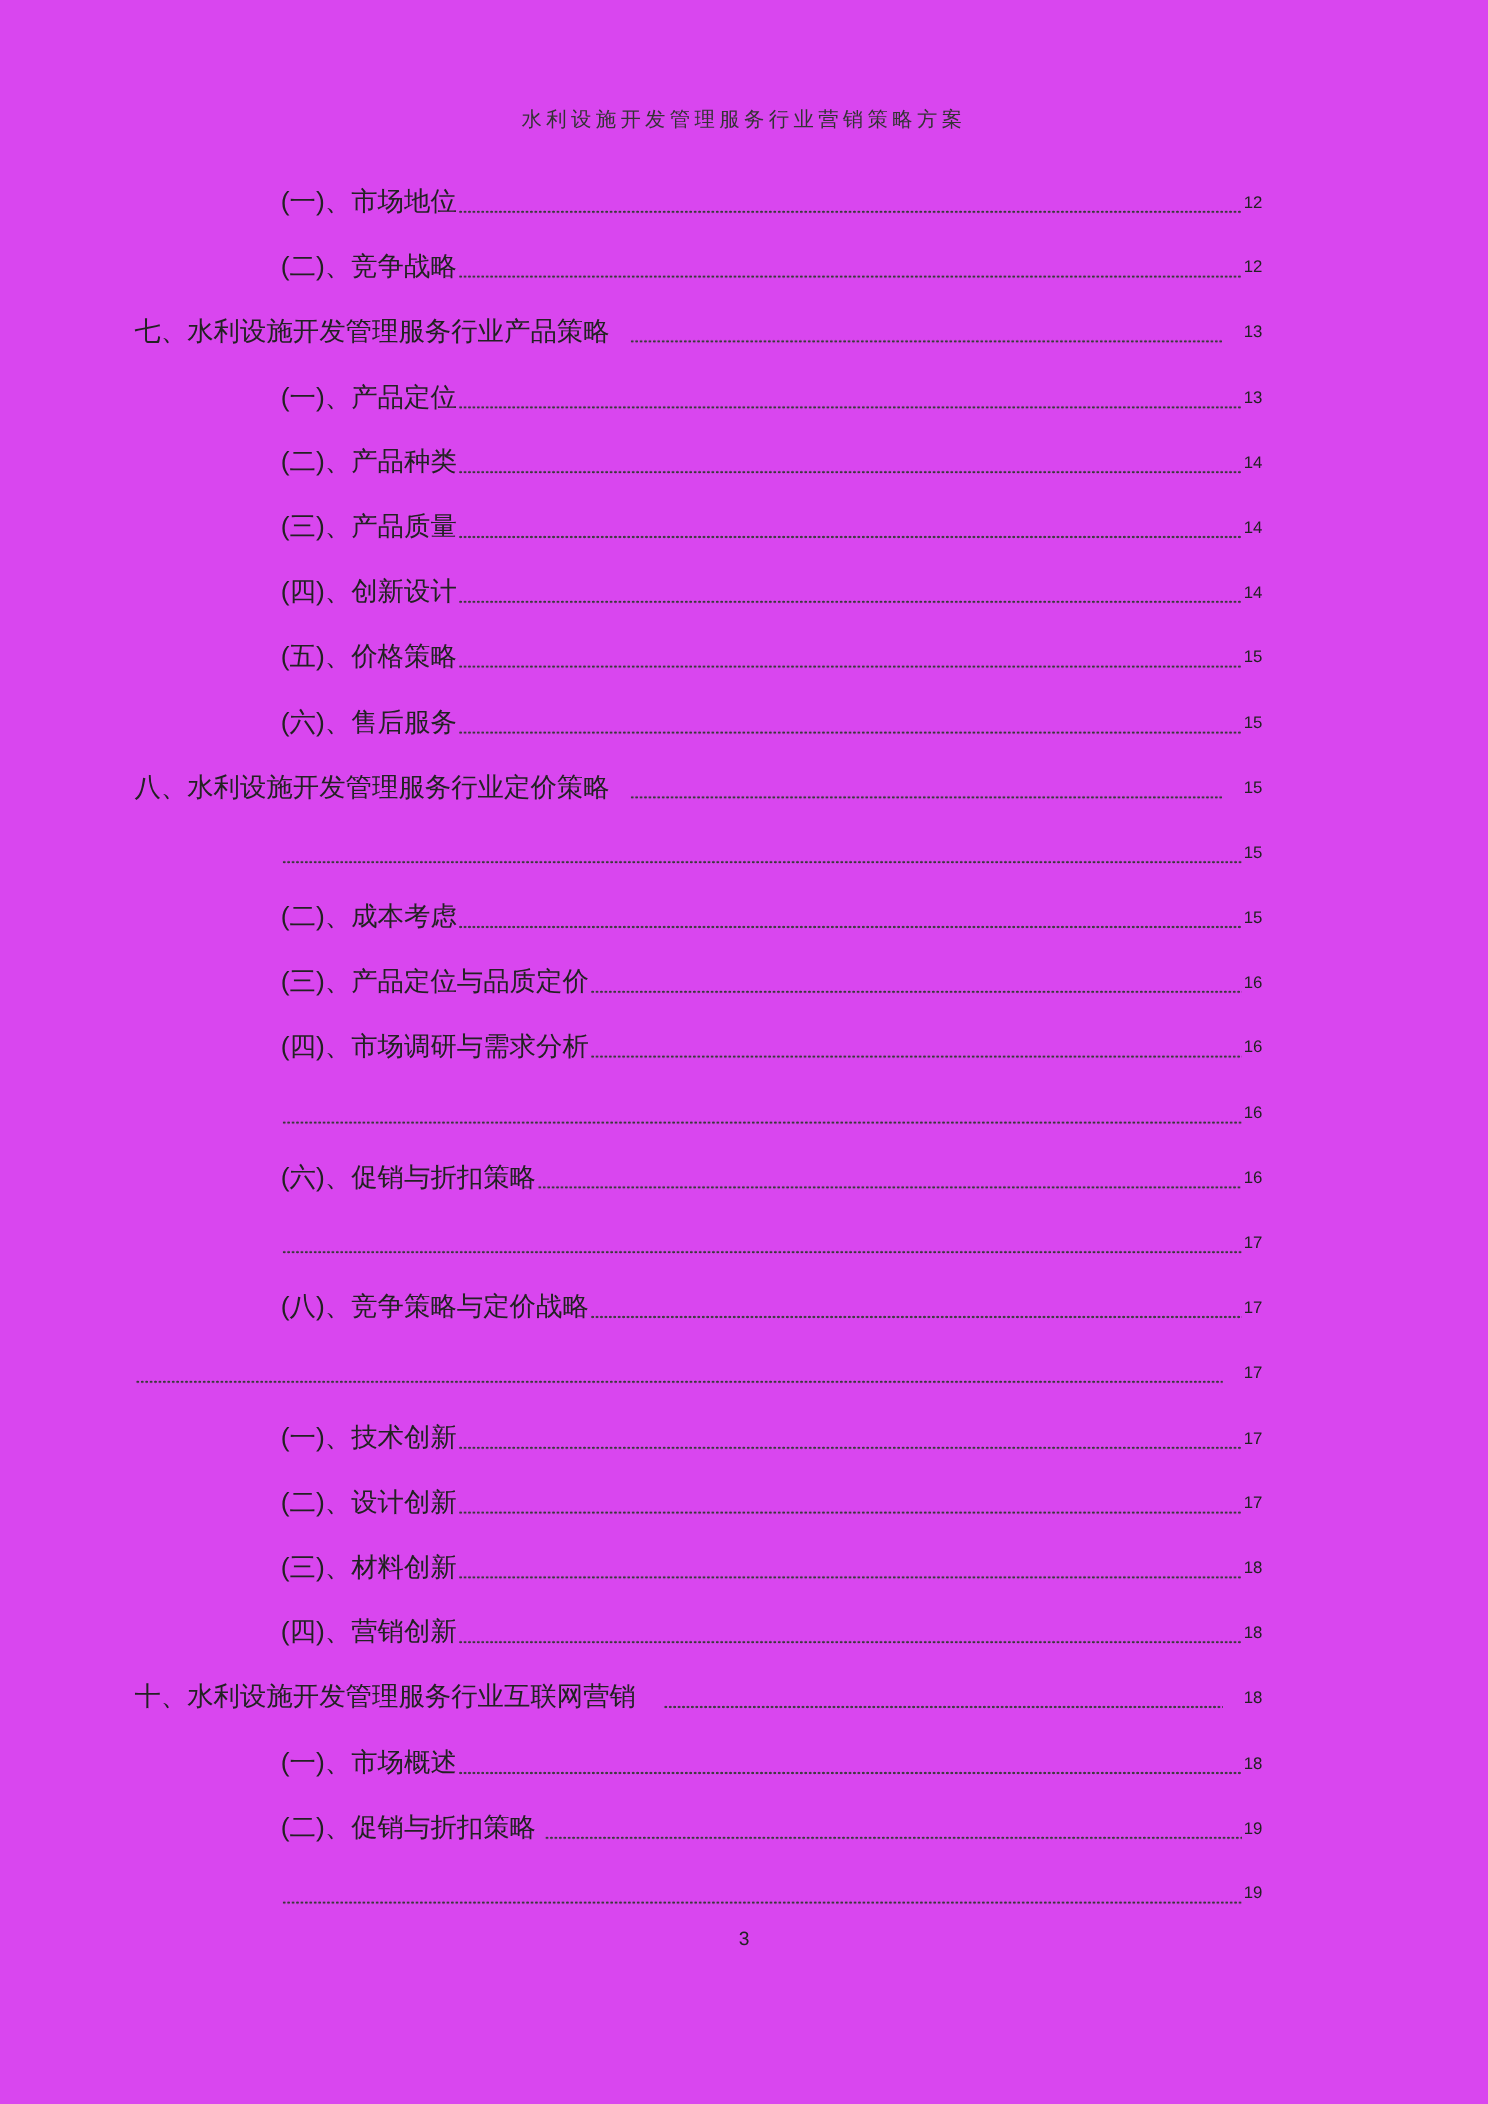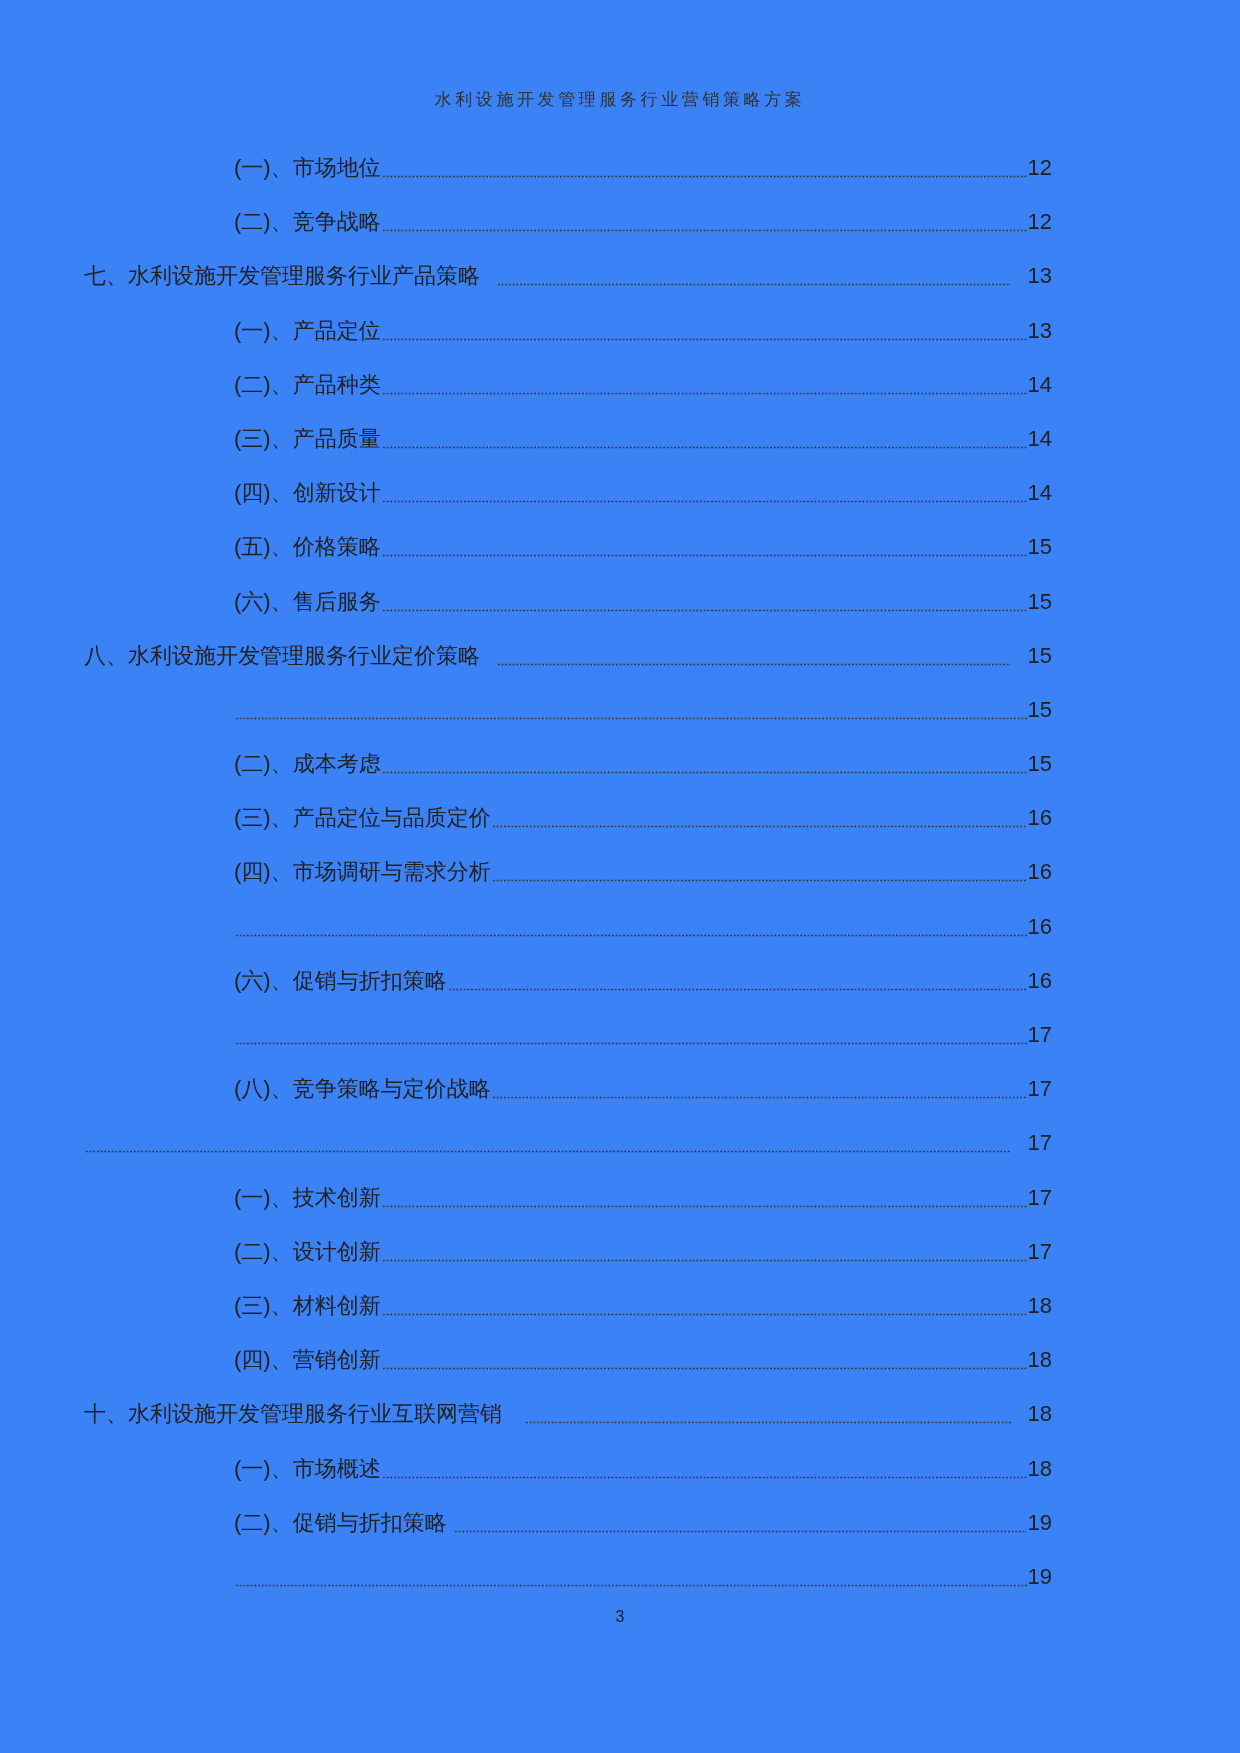--- a/index.html
+++ b/index.html
@@ -1,20 +1,20 @@
 <!DOCTYPE html>
 <html><head>
   <meta charset="utf-8">
   <style>
     html, body { margin: 0; padding: 0; background: #ffffff; }
     .page {
       position: relative;
       width: 1240px;
       height: 1753px;
-      background: #3b82f6;
+      background: #d946ef;
       overflow: hidden;
       font-family: "Liberation Sans", "DejaVu Sans", sans-serif;
       color: #222222;
     }
     .header-title {
       position: absolute;
       top: 88px;
       left: 0;
       width: 1240px;
       text-align: center;
@@ -30,38 +30,38 @@
       width: 1052px;
     }
     .toc-row {
       display: flex;
       align-items: center;
       height: 54.2px;
       line-height: 54.2px;
       box-sizing: border-box;
       cursor: pointer;
     }
-    .toc-row.l1 { padding-left: 84px; gap: 16px; }
+    .toc-row.l1 { padding-left: 112px; gap: 16px; }
     .toc-row.l2 { padding-left: 234px; }
     .toc-label {
       white-space: pre;
       font-size: 22px;
       color: #222222;
     }
     .toc-leader {
       flex: 1 1 auto;
       align-self: stretch;
       margin: 0 1px 0 1px;
       background-image: radial-gradient(circle, #3a3a3a 0.85px, rgba(255,255,255,0) 1.2px);
       background-size: 3.7px 3px;
       background-repeat: repeat-x;
       background-position: 0 34px;
     }
     .toc-page {
-      font-size: 22px;
+      font-size: 14px;
       color: #222222;
       white-space: nowrap;
     }
     .footer-page-number {
       position: absolute;
       top: 1605px;
       left: 0;
       width: 1240px;
       text-align: center;
       font-size: 16px;

